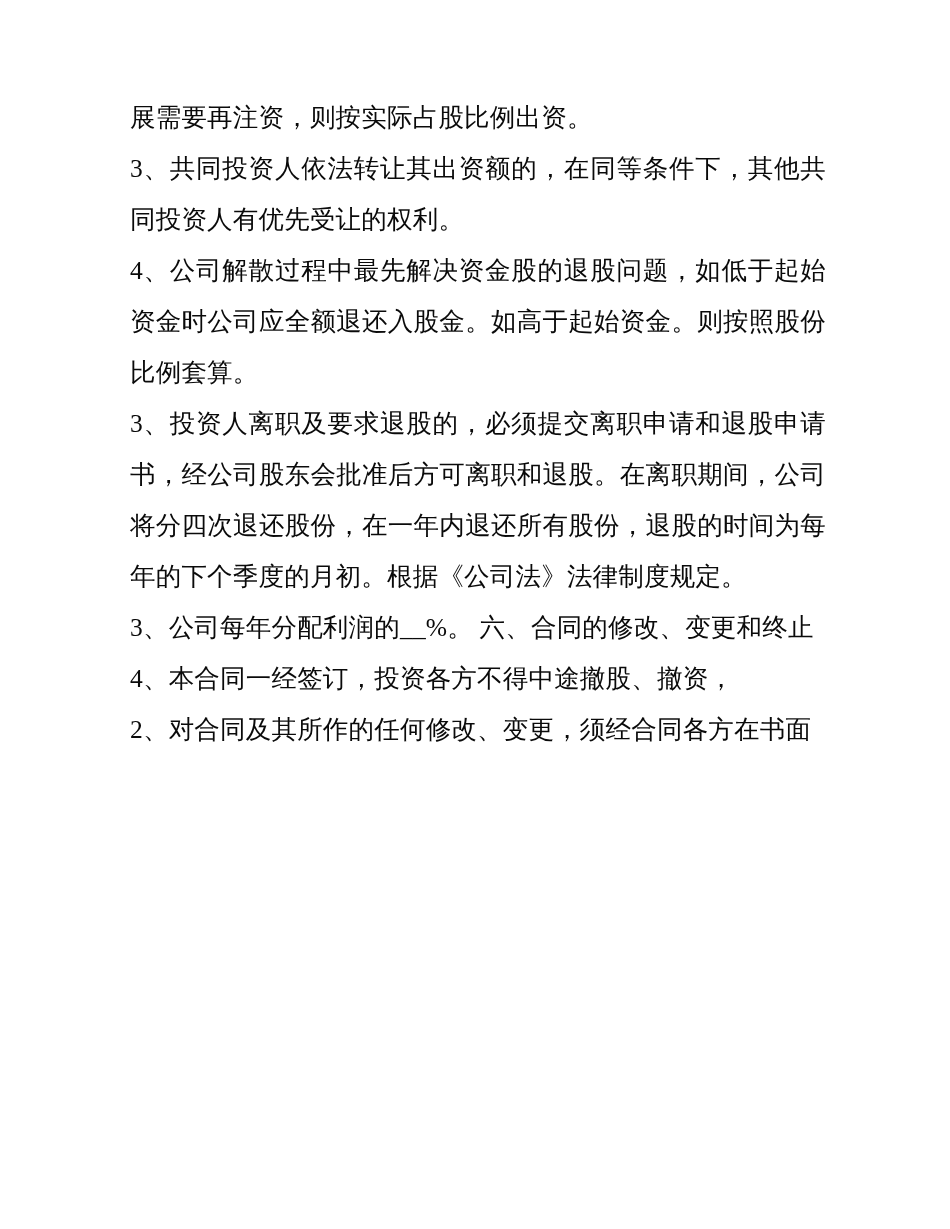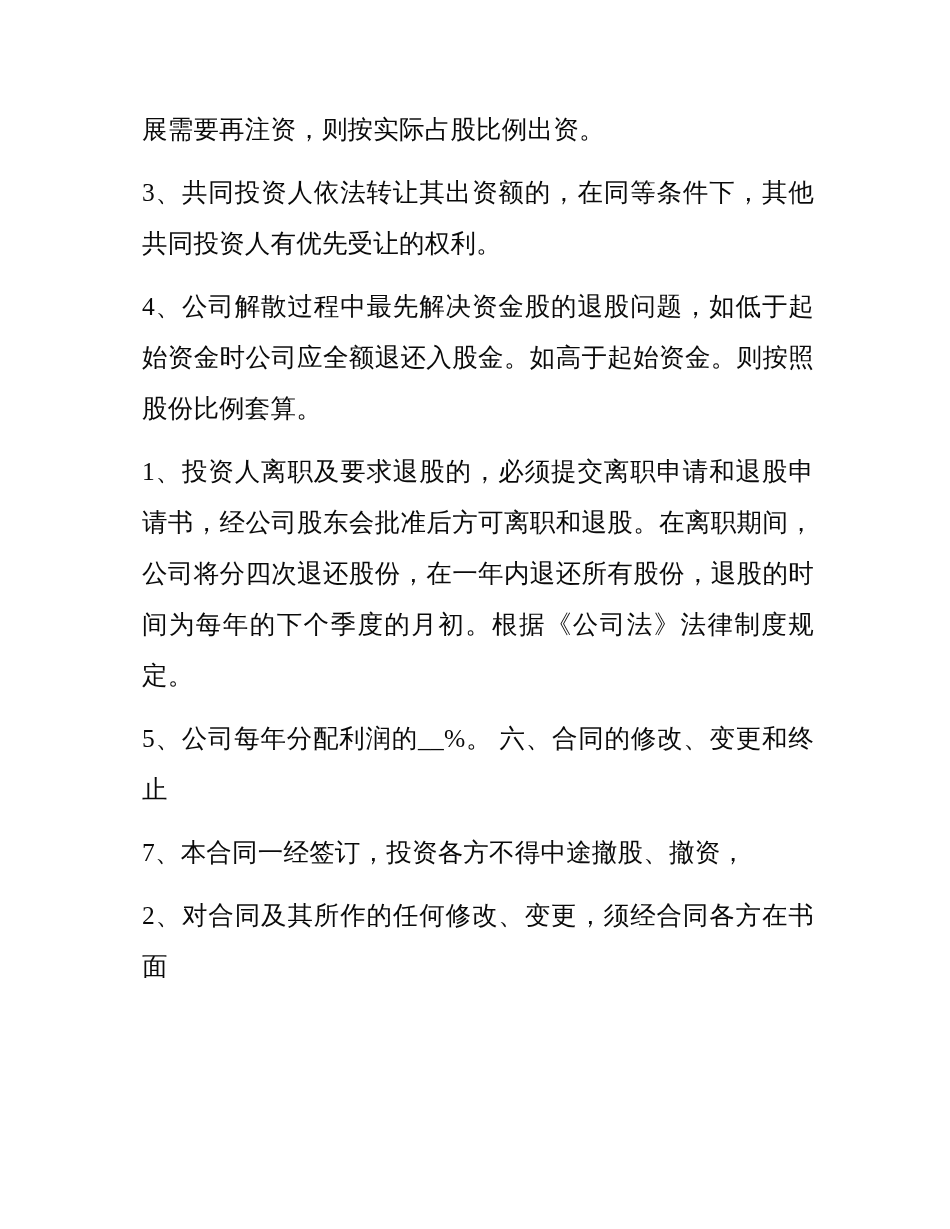--- a/index.html
+++ b/index.html
@@ -24,32 +24,32 @@
   }
   .doc-body {
     font-size: 25.5px;
     line-height: 51px;
     text-align: justify;
     text-justify: inter-ideograph;
     letter-spacing: 0.2px;
     color: #0a0a0a;
   }
   .para {
-    margin: 12px;
+    margin: 0;
     padding: 0;
     text-indent: 0;
     white-space: normal;
   }
 </style>
 </head>
 <body>
 
 <div class="page">
   <div class="doc-body">
     <p class="para">展需要再注资，则按实际占股比例出资。</p>
     <p class="para">3、共同投资人依法转让其出资额的，在同等条件下，其他共同投资人有优先受让的权利。</p>
     <p class="para">4、公司解散过程中最先解决资金股的退股问题，如低于起始资金时公司应全额退还入股金。如高于起始资金。则按照股份比例套算。</p>
-    <p class="para">1、投资人离职及要求退股的，必须提交离职申请和退股申请书，经公司股东会批准后方可离职和退股。在离职期间，公司将分四次退还股份，在一年内退还所有股份，退股的时间为每年的下个季度的月初。根据《公司法》法律制度规定。</p>
-    <p class="para">5、公司每年分配利润的__%。 六、合同的修改、变更和终止</p>
-    <p class="para">7、本合同一经签订，投资各方不得中途撤股、撤资，</p>
+    <p class="para">3、投资人离职及要求退股的，必须提交离职申请和退股申请书，经公司股东会批准后方可离职和退股。在离职期间，公司将分四次退还股份，在一年内退还所有股份，退股的时间为每年的下个季度的月初。根据《公司法》法律制度规定。</p>
+    <p class="para">3、公司每年分配利润的__%。 六、合同的修改、变更和终止</p>
+    <p class="para">4、本合同一经签订，投资各方不得中途撤股、撤资，</p>
     <p class="para">2、对合同及其所作的任何修改、变更，须经合同各方在书面</p>
   </div>
 </div>
 
 </body></html>

